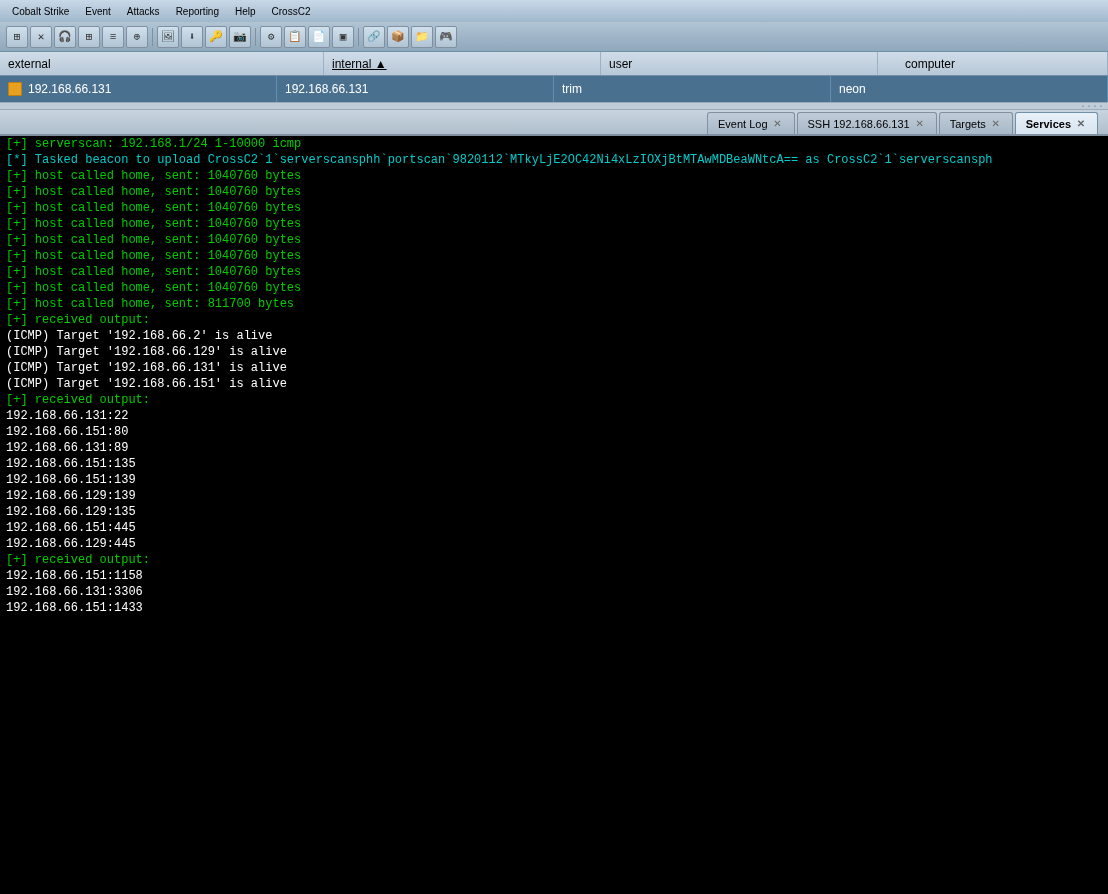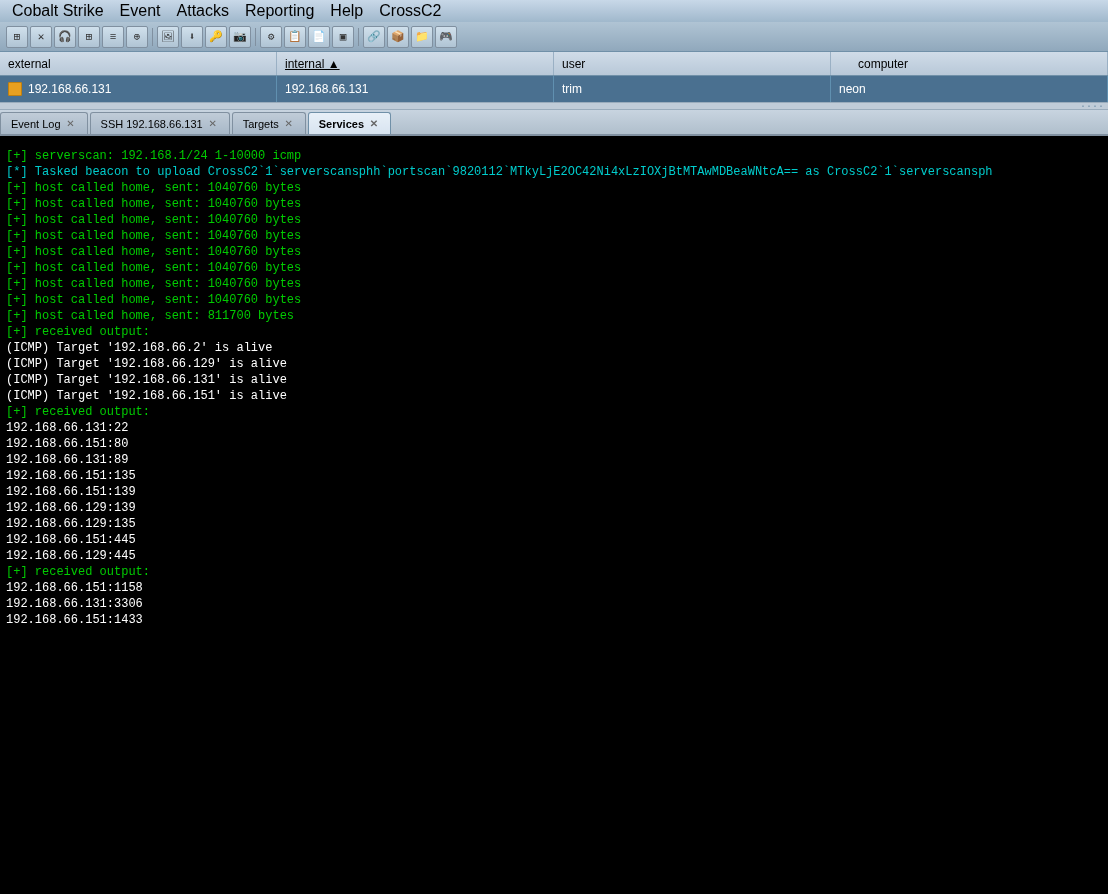--- a/index.html
+++ b/index.html
@@ -17,21 +17,21 @@
     #menubar {
       background: linear-gradient(to bottom, #c8d8e8, #a0b8cc);
       display: flex;
       align-items: center;
       height: 22px;
       padding: 0 4px;
     }
     .menu-item {
       padding: 2px 8px;
       font-family: Arial, sans-serif;
-      font-size: 16px;
+      font-size: 10px;
       color: #000;
       cursor: pointer;
     }
 
     
     #toolbar {
       background: linear-gradient(to bottom, #b0c4d4, #90a8bc);
       display: flex;
       align-items: center;
       height: 30px;
@@ -68,21 +68,21 @@
     }
     .th-cell {
       font-family: Arial, sans-serif;
       font-size: 12px;
       color: #000;
       padding: 4px 8px;
       border-right: 1px solid #9ab0c4;
       display: flex;
       align-items: center;
     }
-    .th-cell.external { width: 277px; }
+    .th-cell.external { width: 324px; }
     .th-cell.internal { width: 277px; text-decoration: underline; }
     .th-cell.user { width: 277px; }
     .th-cell.computer { flex: 1; margin-left: 19px; }
 
     
     #table-row {
       background: #4a7090;
       display: flex;
       height: 26px;
       align-items: center;
@@ -124,22 +124,23 @@
       justify-content: flex-end;
       padding-right: 4px;
     }
 
     
     #tabs {
       background: linear-gradient(to bottom, #c8d4e0, #b0bfcc);
       display: flex;
       height: 26px;
       align-items: flex-end;
-      padding: 0 0;
+      padding: 0 8px;
       border-bottom: 2px solid #8090a0;
+      justify-content: flex-end;
     }
     .tab {
       font-family: Arial, sans-serif;
       font-size: 11px;
       color: #000;
       padding: 4px 10px;
       background: linear-gradient(to bottom, #c0ccd8, #a8b8c8);
       border: 1px solid #8090a0;
       border-bottom: none;
       cursor: pointer;
@@ -164,21 +165,21 @@
       display: flex;
       align-items: center;
       justify-content: center;
     }
 
     
     #console {
       background: #000;
       flex: 1;
       overflow-y: auto;
-      padding: 12px 6px;
+      padding: 0 6px;
       height: calc(894px - 22px - 30px - 24px - 26px - 8px - 26px);
     }
     .line {
       line-height: 16px;
       white-space: pre;
       font-size: 12px;
     }
     .green { color: #00cc00; }
     .cyan { color: #00cccc; }
     .white { color: #ffffff; }

